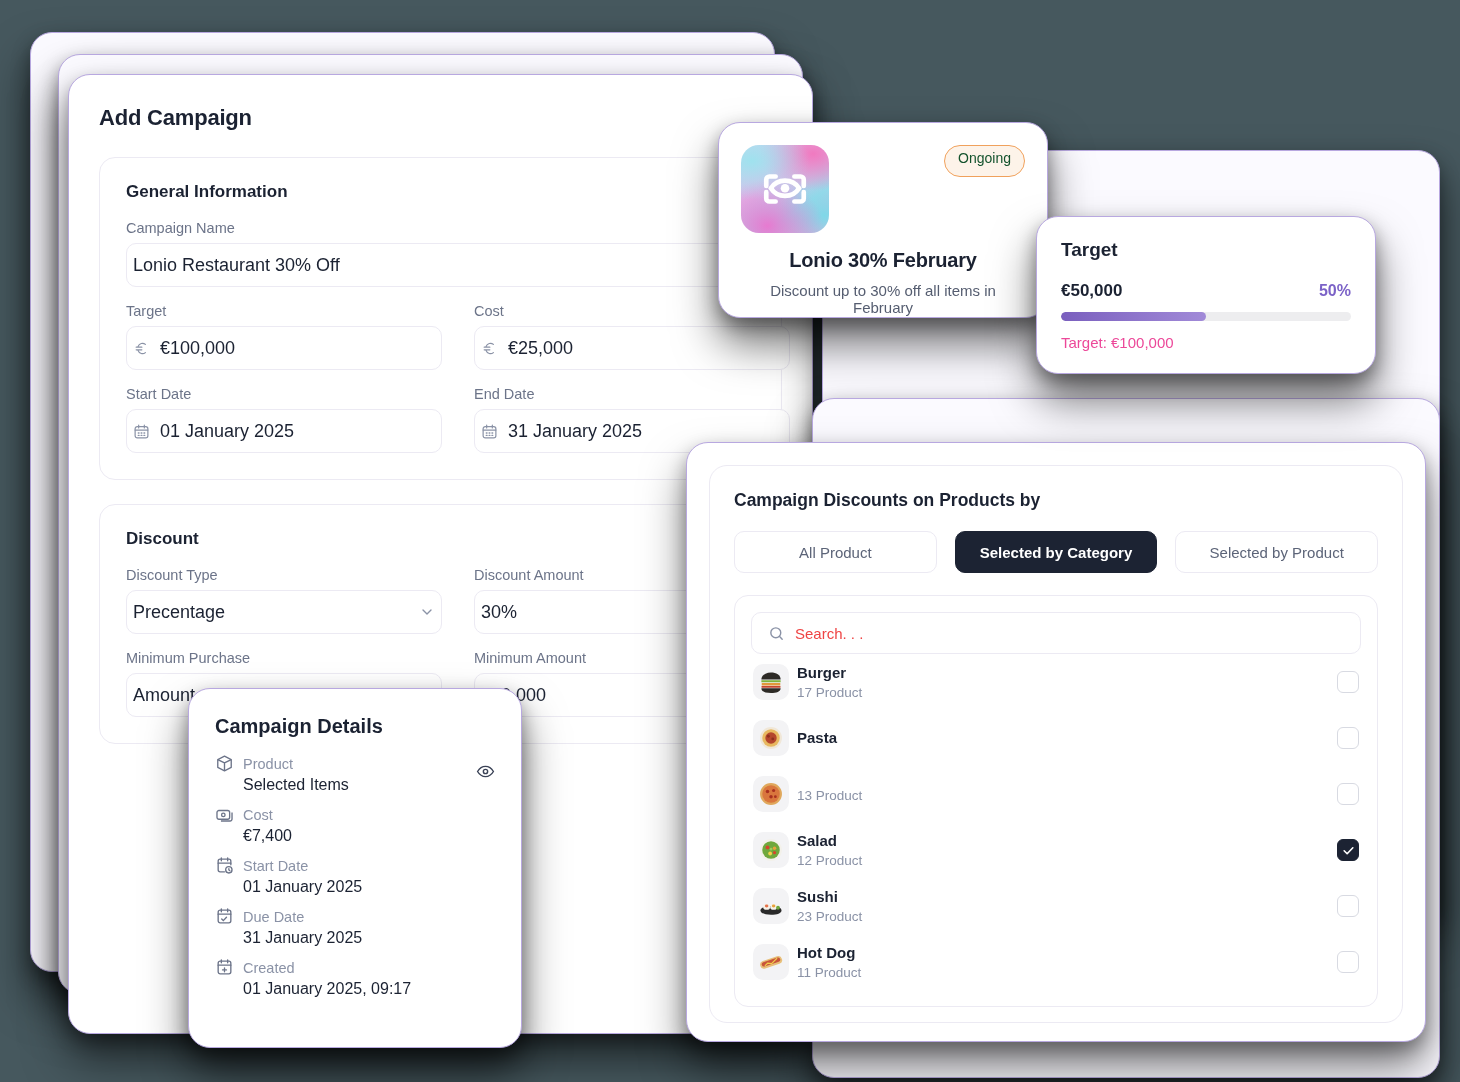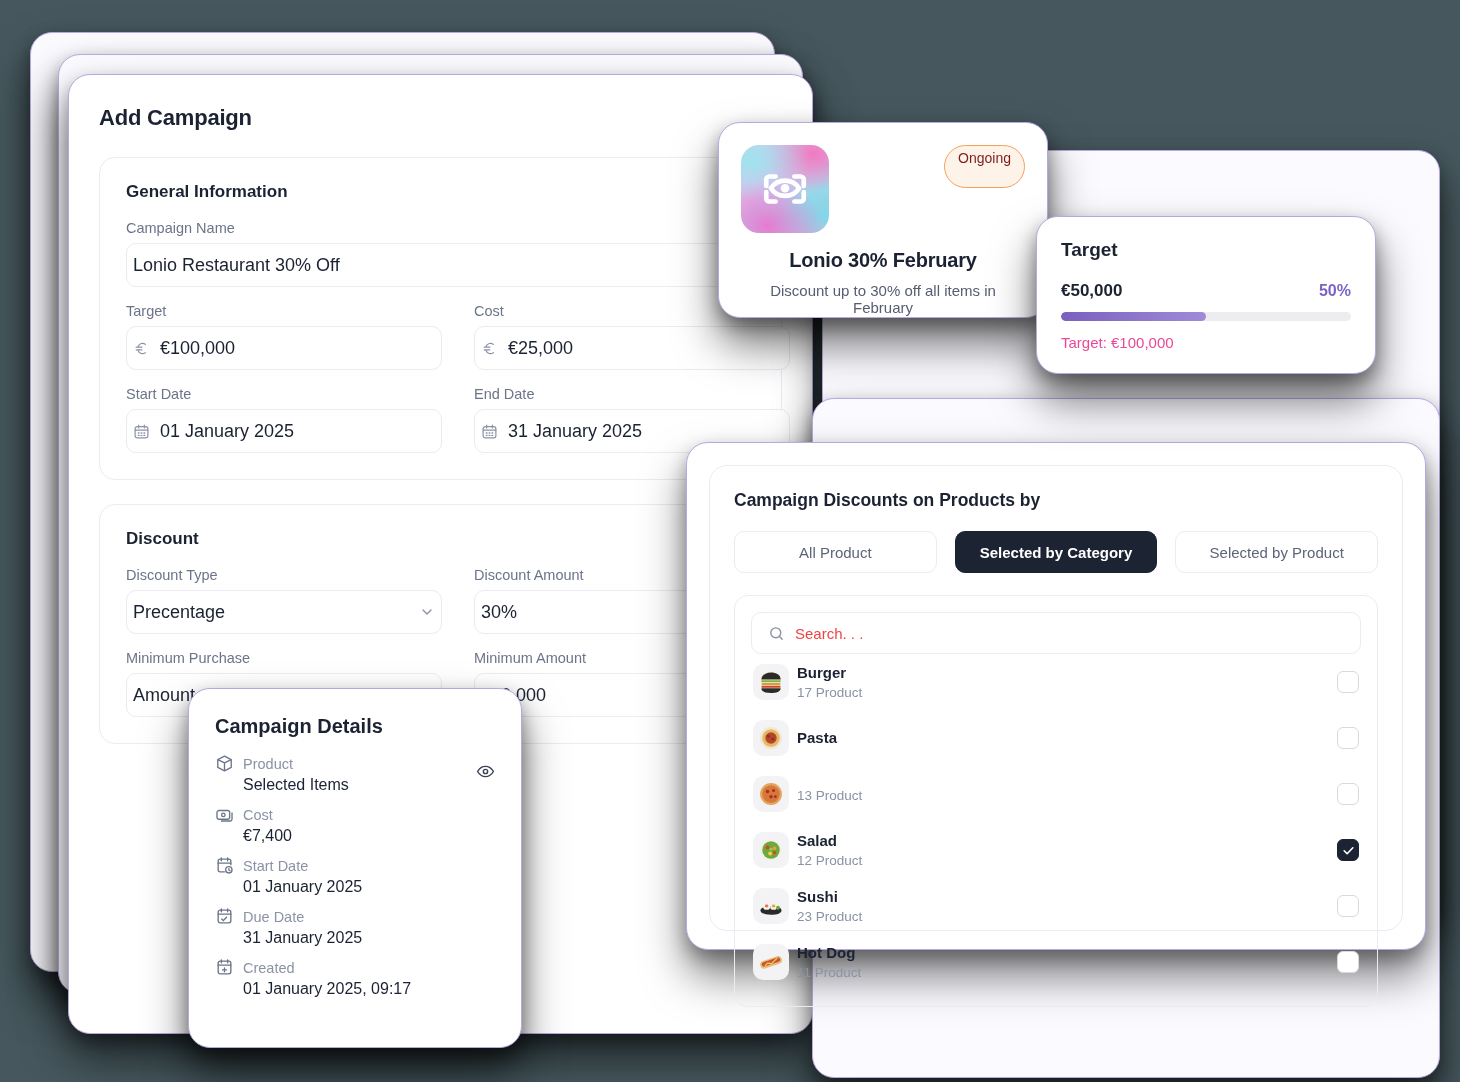--- a/index.html
+++ b/index.html
@@ -68,22 +68,22 @@
     position: relative;
     background:
       radial-gradient(120% 80% at 12% 18%, #9fe2ee 0%, rgba(159,226,238,0) 55%),
       radial-gradient(100% 70% at 82% 10%, #f07ac0 0%, rgba(240,122,192,0) 60%),
       radial-gradient(110% 90% at 30% 92%, #e77ad0 0%, rgba(231,122,208,0) 58%),
       radial-gradient(90% 70% at 95% 80%, #7fd8e8 0%, rgba(127,216,232,0) 60%),
       linear-gradient(145deg, #c9d9f2 0%, #dcb9e8 40%, #9ed9ea 70%, #e9a8d8 100%);
   }
   .logo-tile svg { position: absolute; inset: 0; margin: auto; }
   .badge {
-    border: 1px solid #f0a15c; color: #7f1d1d; background: #fdf3e9;
-    border-radius: 999px; font-size: 14px; padding: 5px 13px 22px; line-height: 1;
+    border: 1px solid #f0a15c; color: #14532d; background: #fdf3e9;
+    border-radius: 999px; font-size: 14px; padding: 5px 13px 11px; line-height: 1;
     font-weight: 400;
   }
   .lonio-name {
     margin-top: 16px; text-align: center; font-size: 20px; font-weight: 700;
     color: #1b2232; letter-spacing: -.2px;
   }
   .lonio-desc { margin-top: 10px; text-align: center; font-size: 15px; color: #555d70; }
 
   
   #target-card { left: 1036px; top: 216px; width: 340px; height: 158px; padding: 22px 24px; }
@@ -105,21 +105,21 @@
   .d-head { display: flex; align-items: center; gap: 9px; }
   .d-key { font-size: 14.5px; color: #8a92a6; }
   .d-val { font-size: 16px; color: #1b2232; margin-top: 3px; margin-left: 28px; font-weight: 400; }
   #eye-btn { position: absolute; right: 0; top: 8px; color: #3a4256; }
 
   
   #right-stack { position: absolute; left: 640px; top: 150px; width: 800px; height: 910px; }
   .r-back-3 { left: 182px; top: 0;   width: 618px; height: 770px; }
   .r-back-2 { left: 172px; top: 248px; width: 628px; height: 680px; }
   .r-main {
-    left: 46px; top: 292px; width: 740px; height: 508px;
+    left: 46px; top: 292px; width: 740px; height: 600px;
     box-shadow: 0 26px 44px rgba(0,0,0,.5), 0 8px 18px rgba(0,0,0,.3);
   }
   #products-panel { position: absolute; left: 22px; top: 22px; right: 22px; bottom: 18px;
                     border: 1px solid #eceaf3; border-radius: 18px; padding: 24px; }
   .p-title { font-size: 17.5px; font-weight: 700; color: #1b2232; }
   .tabs { display: flex; gap: 18px; margin-top: 20px; }
   .tab {
     flex: 1; height: 42px; border-radius: 10px; border: 1px solid #eceaf3;
     display: flex; align-items: center; justify-content: center;
     font-size: 15px; color: #5c6478; background: #fff;

